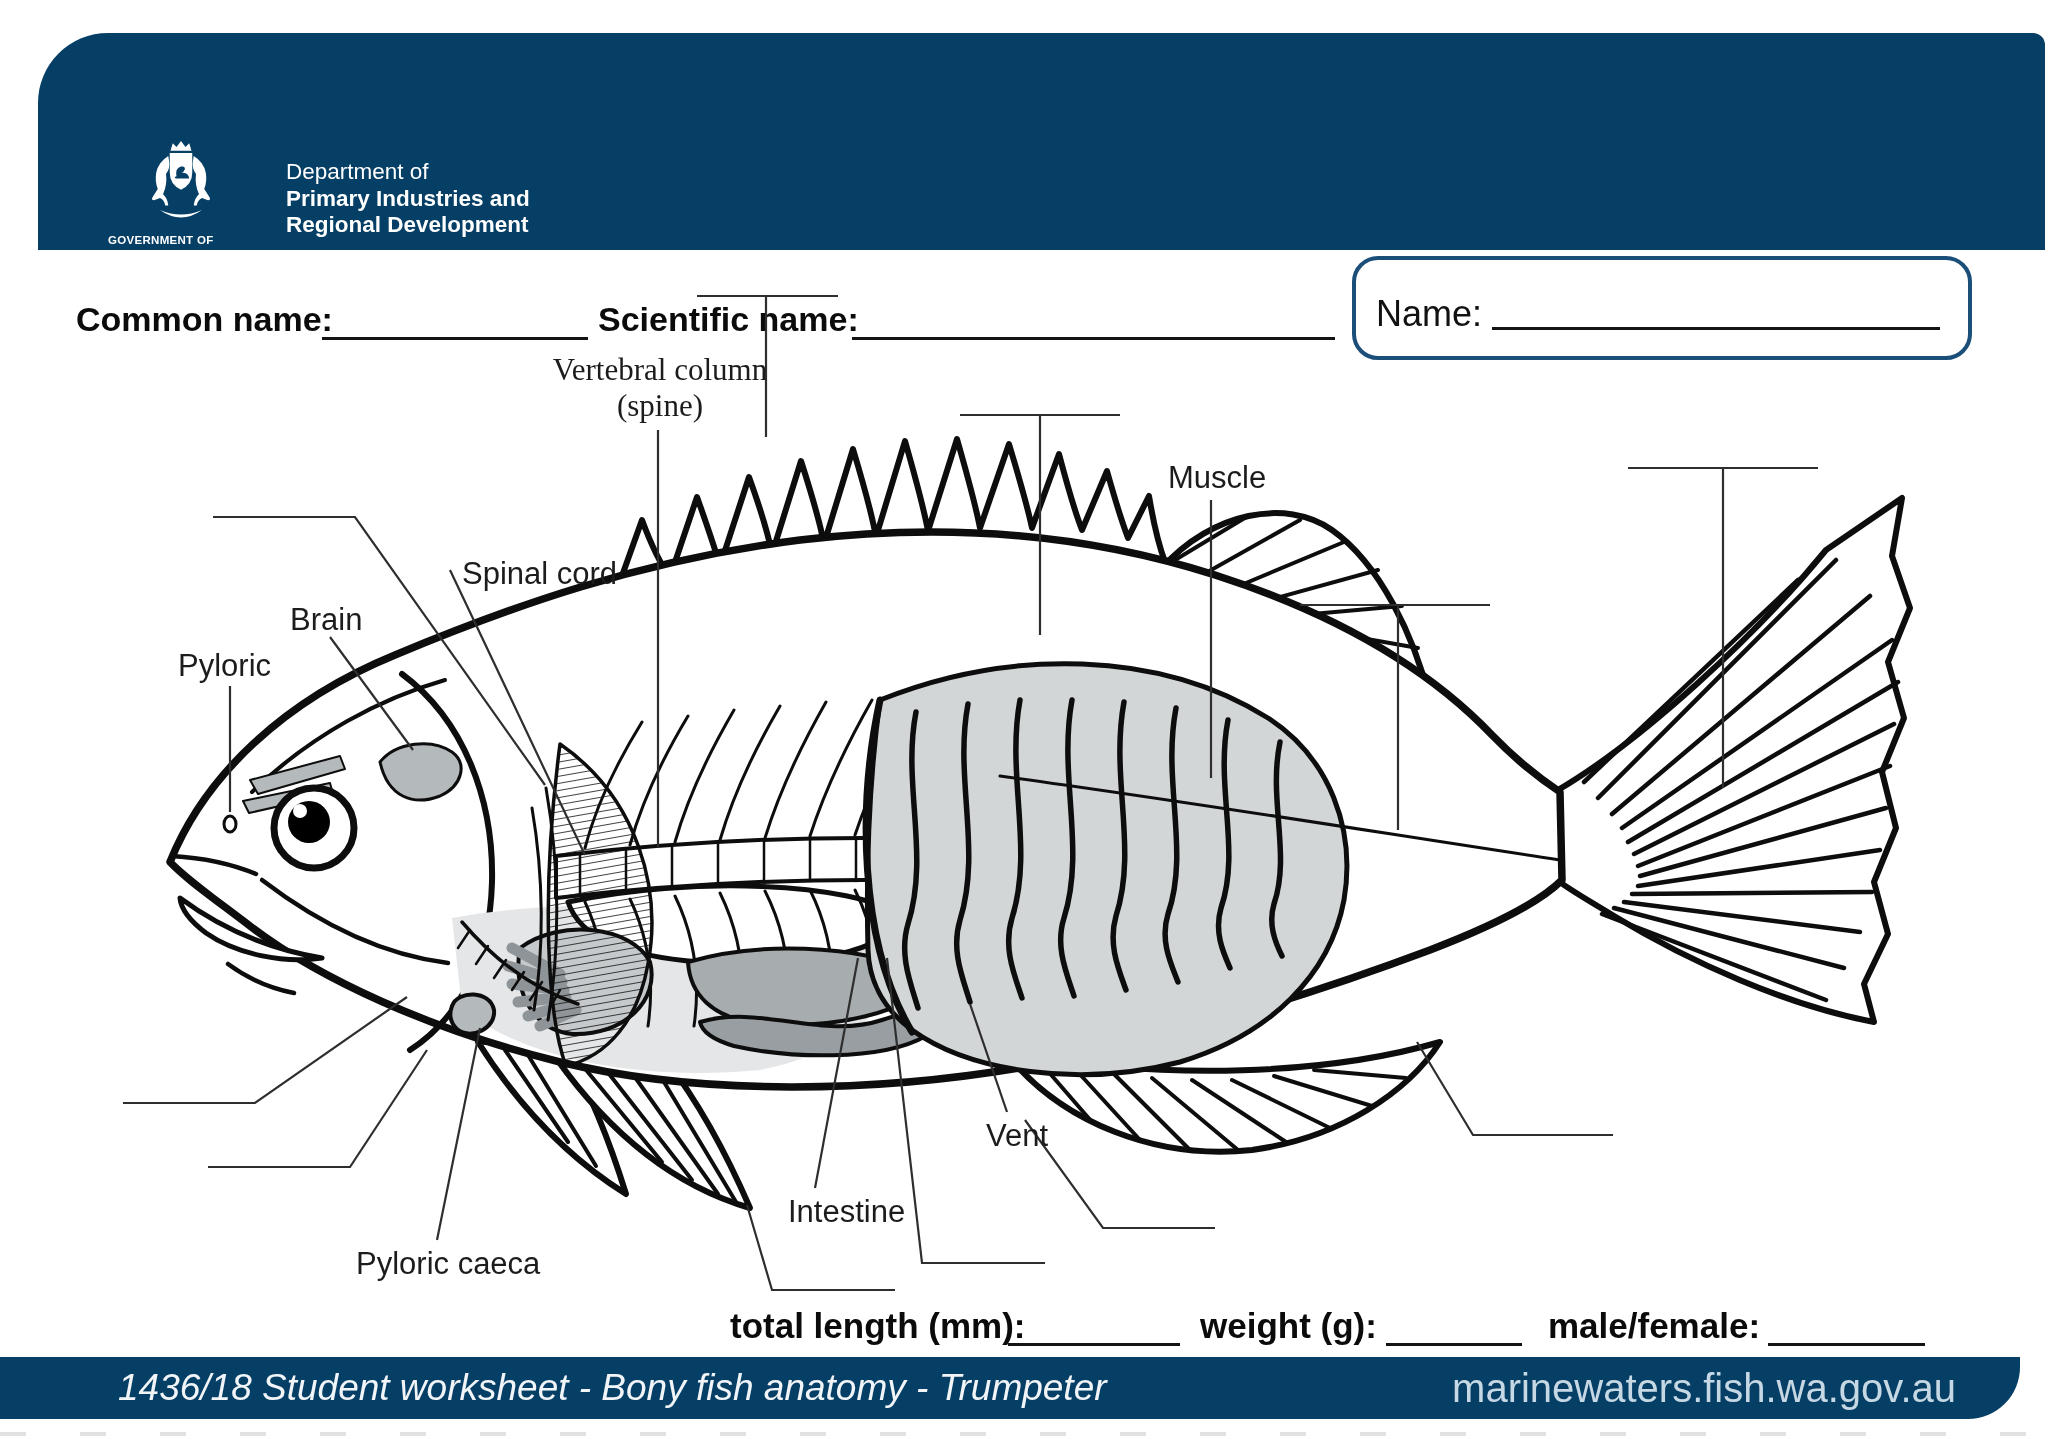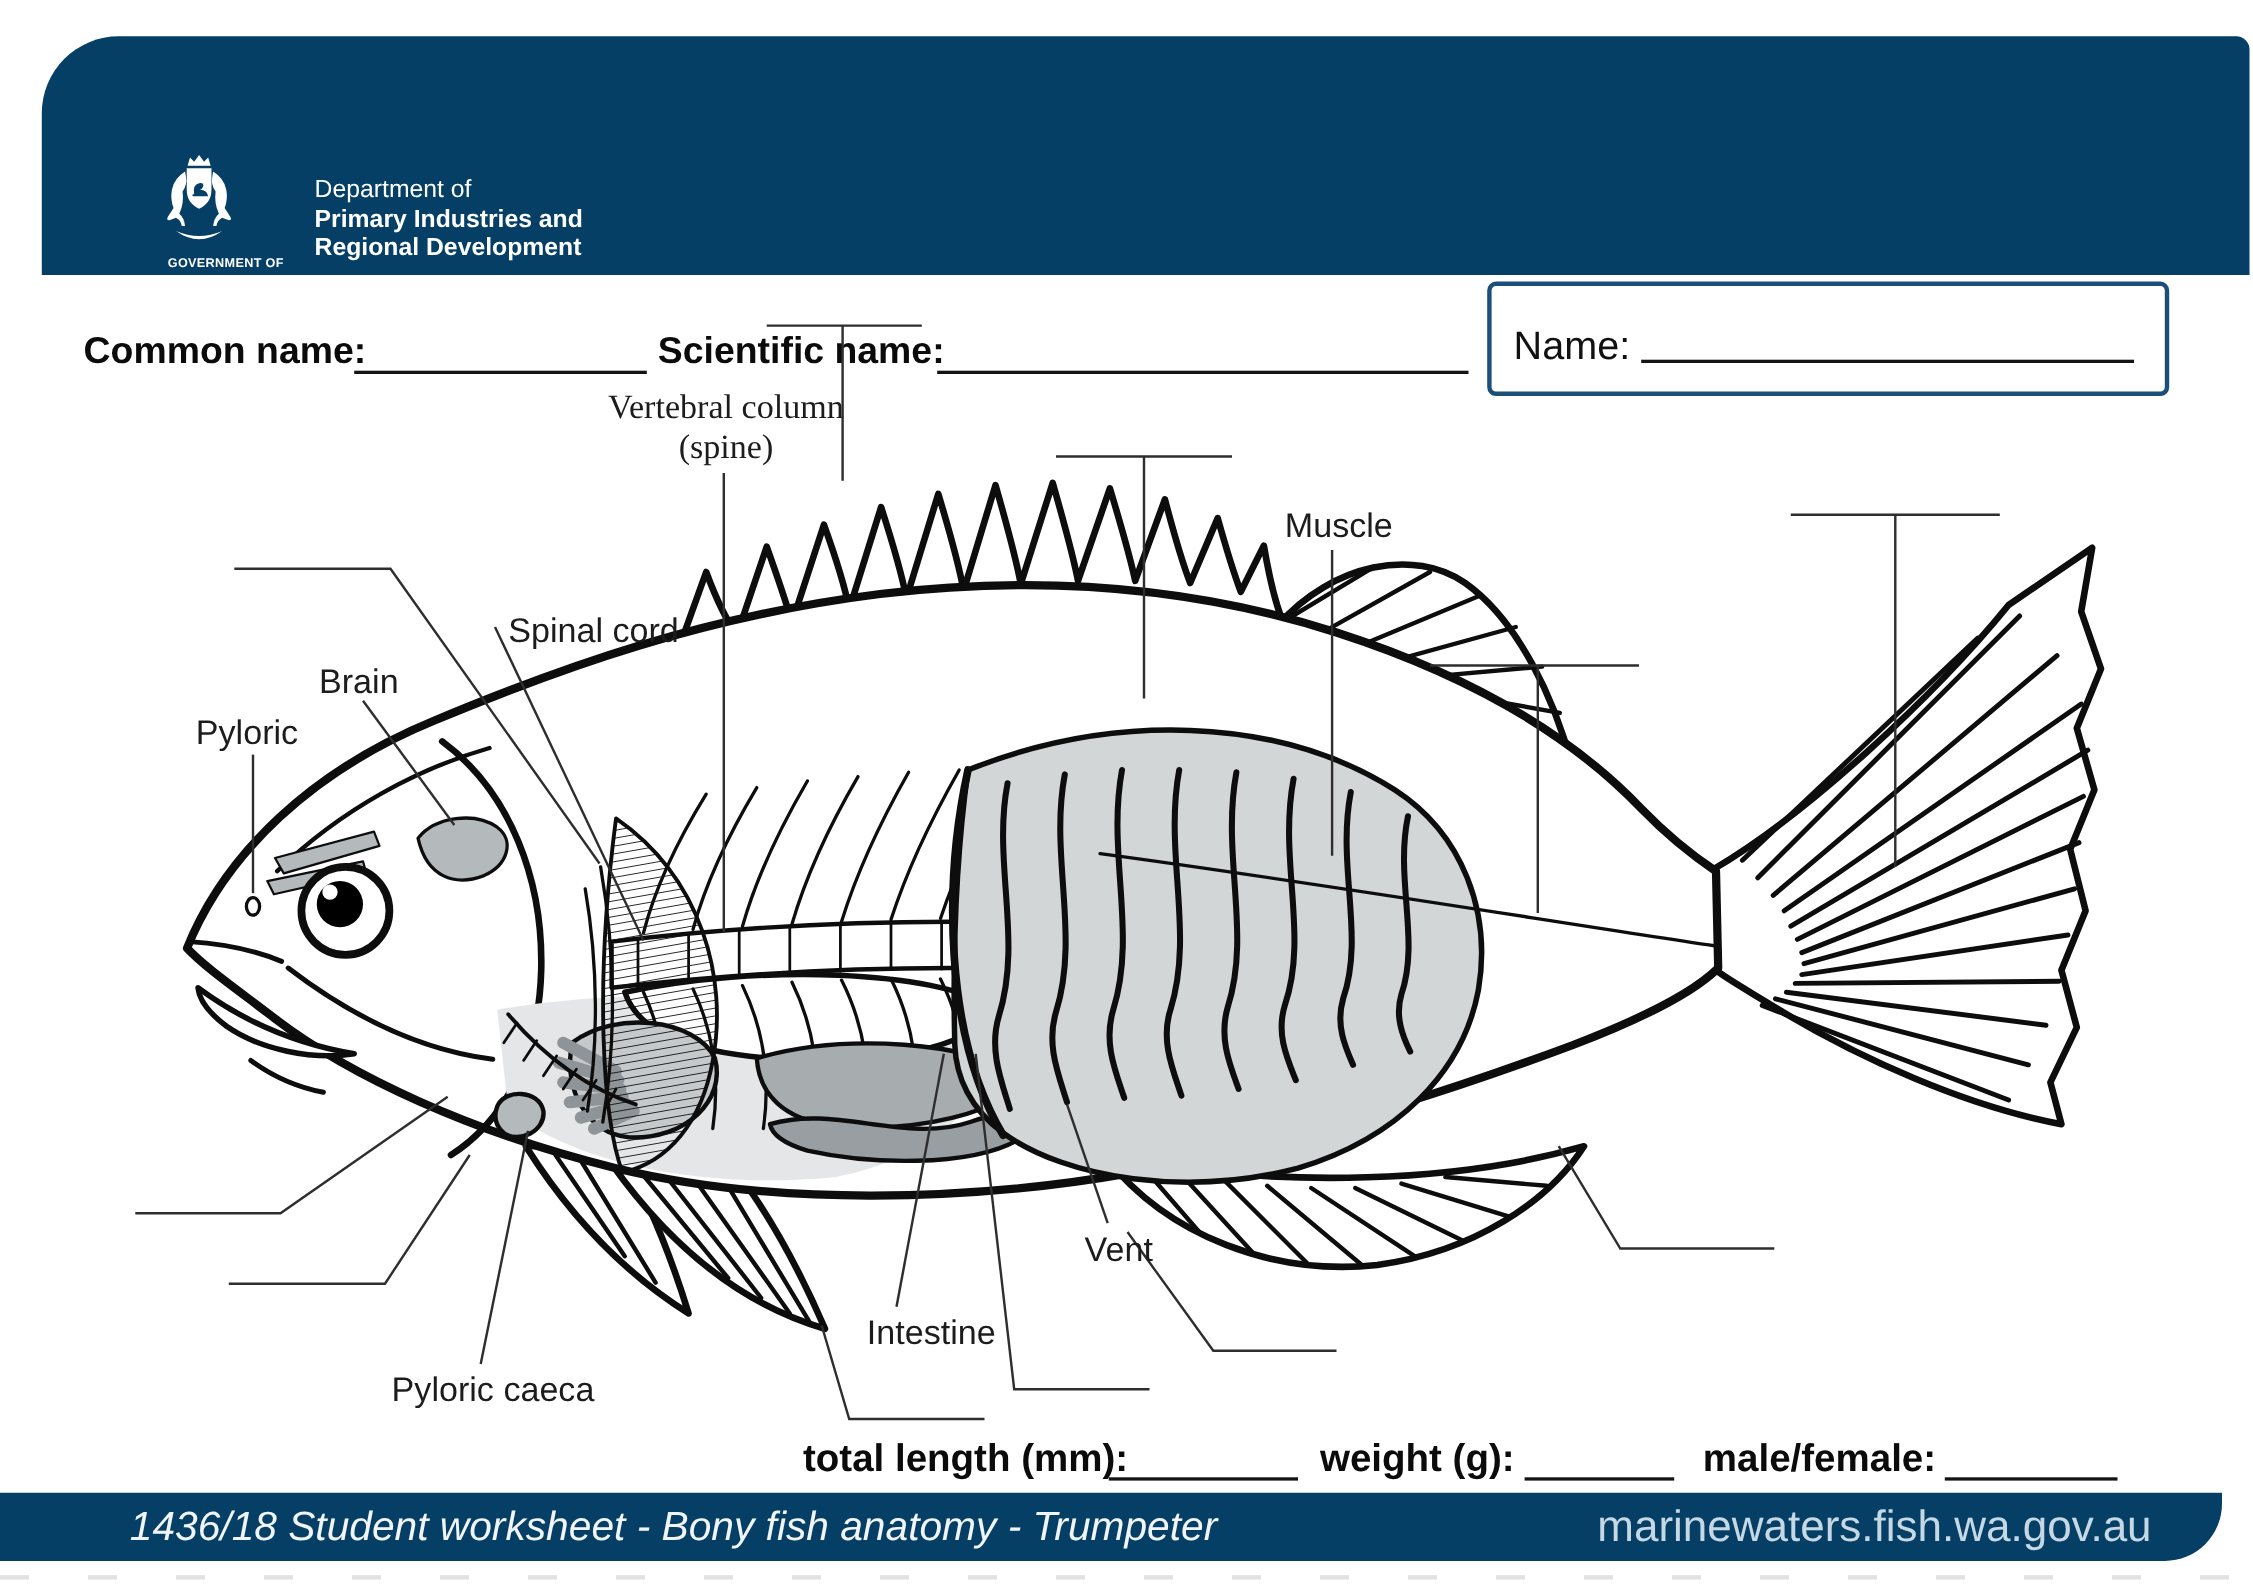--- a/index.html
+++ b/index.html
@@ -2,27 +2,27 @@
 <html><head>
 <meta charset="utf-8">
 <style>
   html,body{margin:0;padding:0;background:#fff;}
   .page{position:relative;width:2048px;height:1448px;background:#ffffff;overflow:hidden;
         font-family:"Liberation Sans", sans-serif;color:#161616;}
   
   .header{position:absolute;left:38px;top:33px;width:2007px;height:217px;background:#053f66;
           border-radius:70px 12px 0 0;}
   .crest{position:absolute;left:105px;top:108px;width:76px;height:90px;}
-  .gov-text{position:absolute;left:70px;top:200px;width:150px;text-align:right;color:#fff;
+  .gov-text{position:absolute;left:70px;top:200px;width:150px;text-align:left;color:#fff;
             font-size:11.5px;font-weight:700;line-height:1.3;letter-spacing:.3px;}
   .dept-text{position:absolute;left:248px;top:126px;color:#fff;font-size:22.5px;line-height:1.18;}
   .dept-text .b{font-weight:700;}
   
   .name-box{position:absolute;left:1352px;top:256px;width:620px;height:104px;border:4px solid #1b4e78;
-            border-radius:8px;background:#fff;display:flex;align-items:flex-end;
+            border-radius:26px;background:#fff;display:flex;align-items:flex-end;
             padding:0 28px 24px 20px;box-sizing:border-box;justify-content:center;}
   .name-box .lbl{font-size:36px;color:#111;line-height:1;}
   .fill-line{border-bottom:3px solid #141414;height:0;}
   .name-box .fill-line{flex:1;margin-left:10px;margin-bottom:2px;}
   
   .fld-label{position:absolute;font-size:34px;font-weight:700;color:#0b0b0b;white-space:nowrap;}
   .abs-line{position:absolute;border-bottom:3px solid #141414;height:0;}
   
   .dlabel{position:absolute;font-size:31px;color:#1c1c1c;white-space:nowrap;line-height:1.15;}
   .dlabel.center{text-align:center;white-space:normal;font-family:Liberation Serif, serif;}

